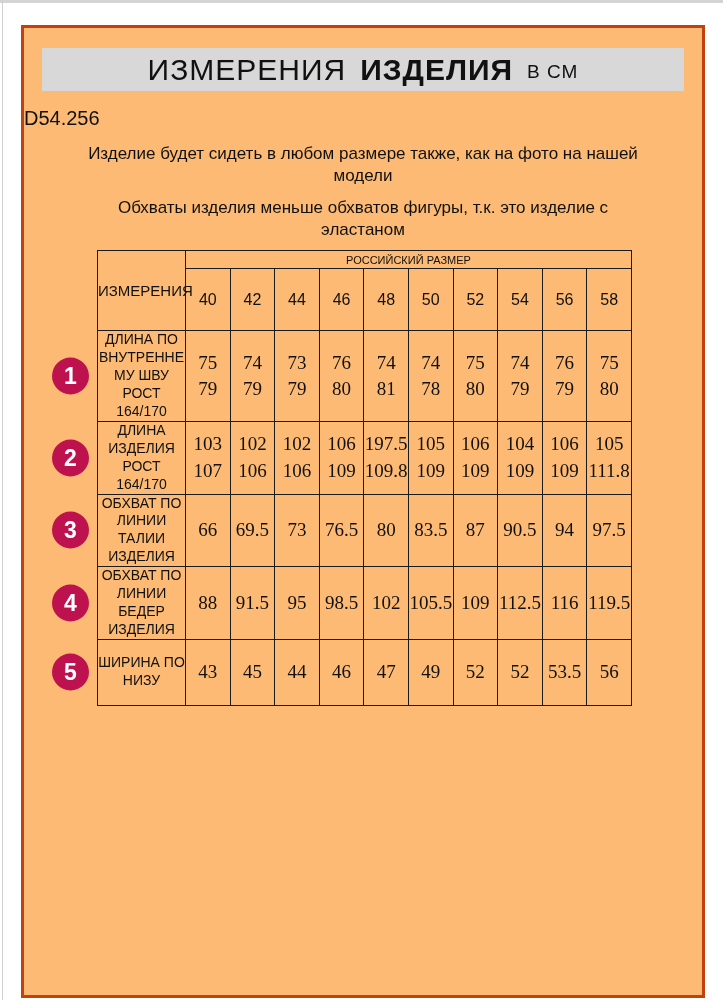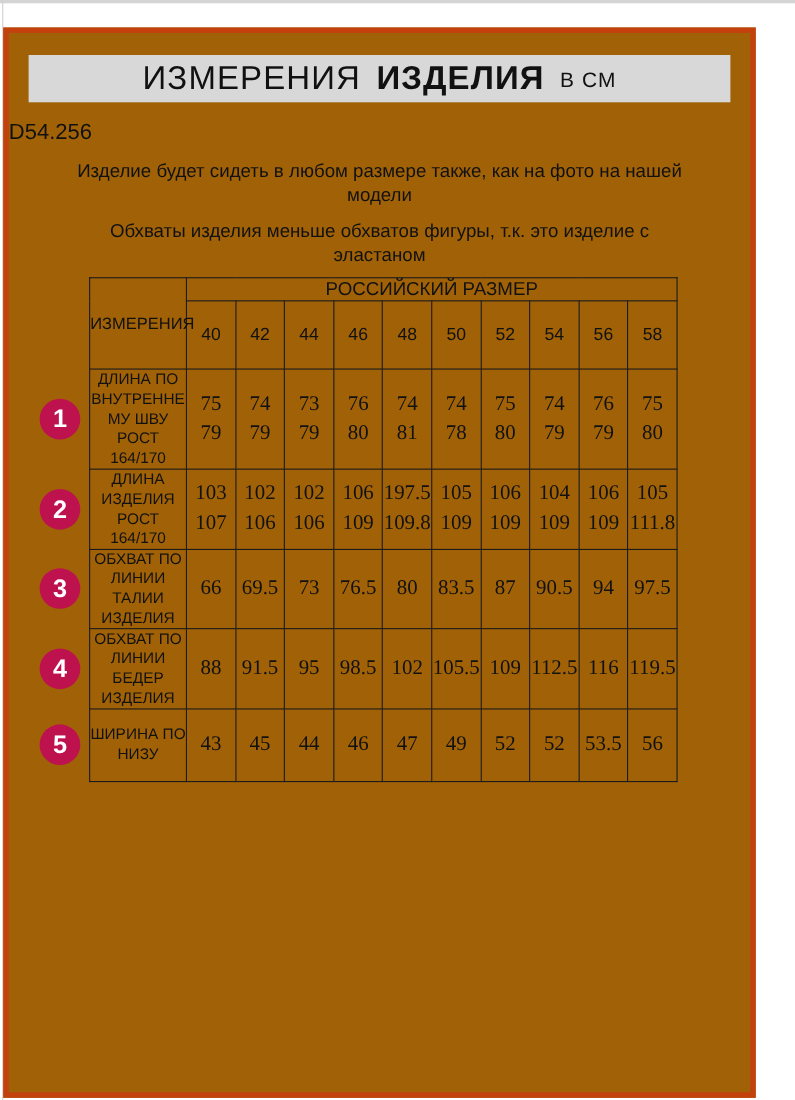--- a/index.html
+++ b/index.html
@@ -9,24 +9,24 @@
     background: #ffffff;
     font-family: "Liberation Sans", "DejaVu Sans", sans-serif;
     color: #111111;
     overflow: hidden;
   }
   .scan-edge-top  { position: absolute; top: 0; left: 0; width: 723px; height: 3px; background: #d4d4d4; }
   .scan-edge-left { position: absolute; top: 0; left: 2px; width: 1px; height: 1000px; background: #cfcfcf; }
 
   .sheet {
     position: absolute;
-    left: 3px; top: 25px;
+    left: 21px; top: 25px;
     width: 684px; height: 973px;
-    border: 5px solid #c2410c;
-    background: #a16207;
+    border: 3px solid #c2410c;
+    background: #fdba74;
   }
 
   .title-band {
     margin: 20px 18px 0 18px;
     height: 43px;
     display: flex; align-items: center; justify-content: center;
     gap: 14px;
   }
   .title-measure { font-size: 30px; letter-spacing: 1px; }
   .title-product { font-size: 30px; font-weight: bold; letter-spacing: 1px; }
@@ -52,21 +52,21 @@
     border: 1px solid #000;
   }
   .size-table td, .size-table th {
     border: 1px solid #1b1b1b;
     text-align: center;
     vertical-align: middle;
     font-weight: normal;
     padding: 0;
   }
   .corner-cell   { width: 88px; font-size: 15px; }
-  .group-header  { height: 18px; font-size: 17px; }
+  .group-header  { height: 18px; font-size: 11px; }
   .size-cell     { height: 62px; font-size: 16px; font-weight: bold; }
   tbody tr:nth-child(1) { height: 68px; }
   tbody tr:nth-child(2) { height: 60px; }
   tbody tr:nth-child(3) { height: 70px; }
   tbody tr:nth-child(4) { height: 70px; }
   tbody tr:nth-child(5) { height: 66px; }
   .label-cell {
     position: relative;
     font-size: 14px;
     line-height: 1.28;

